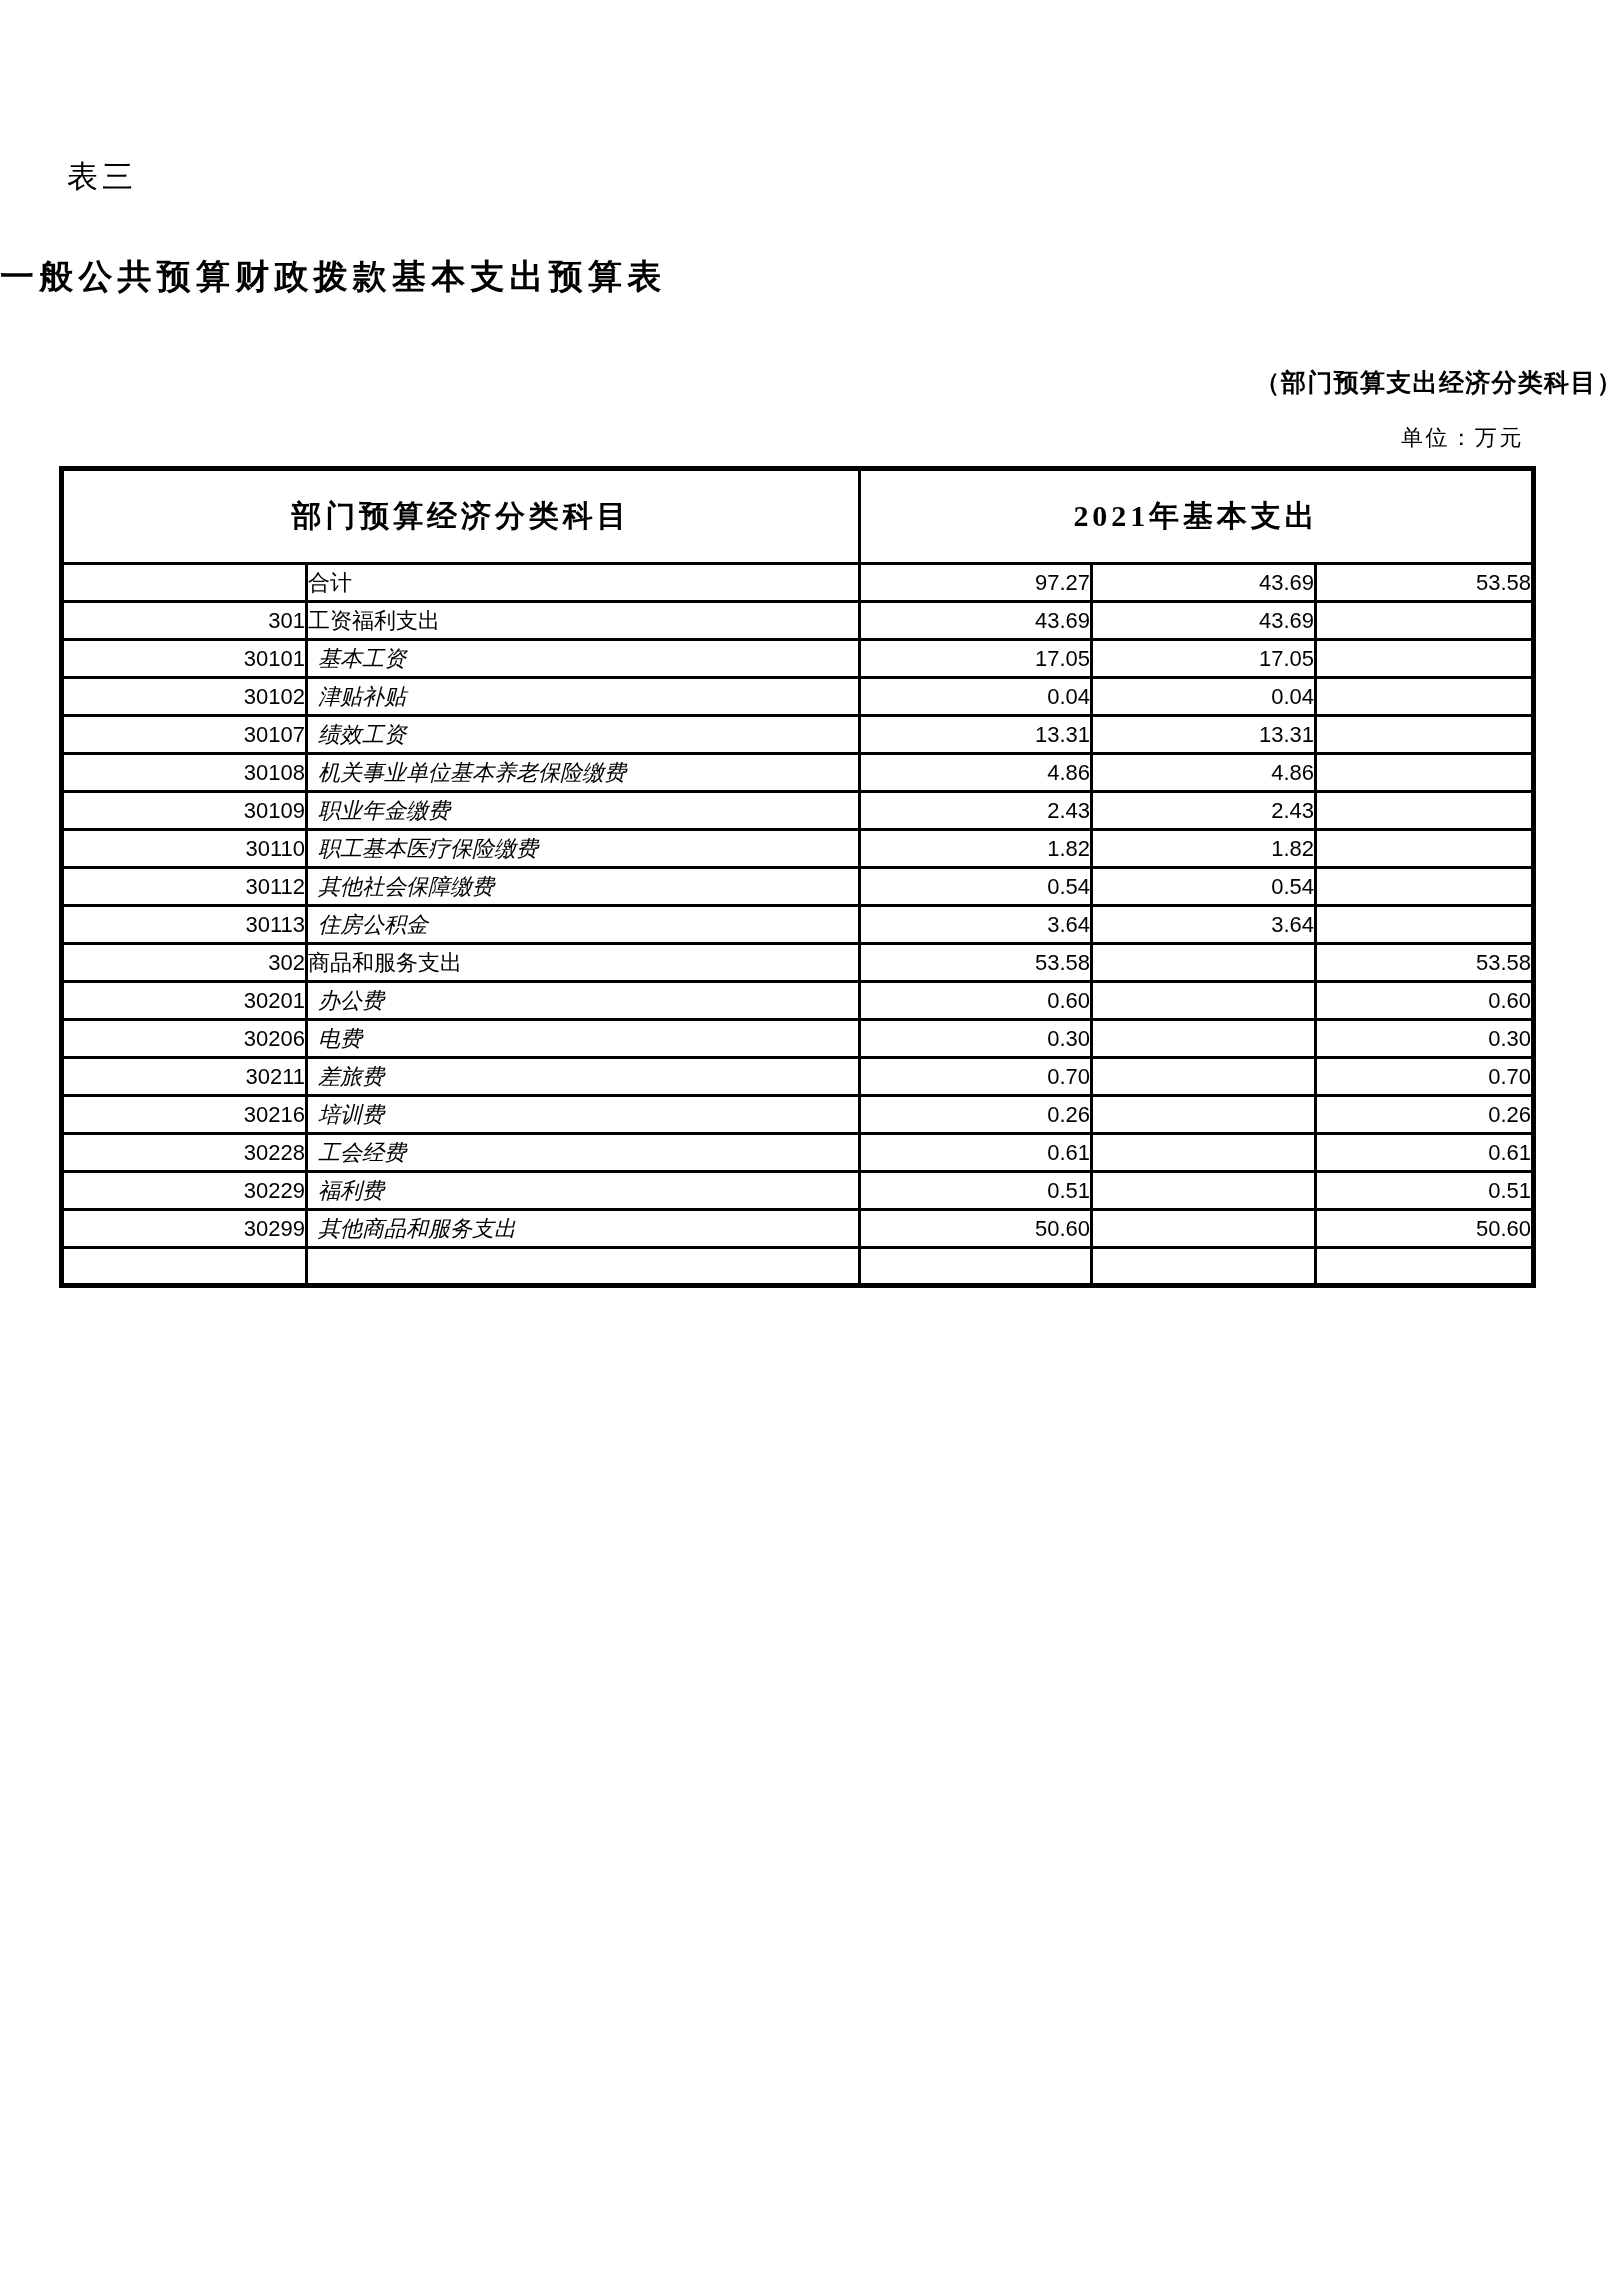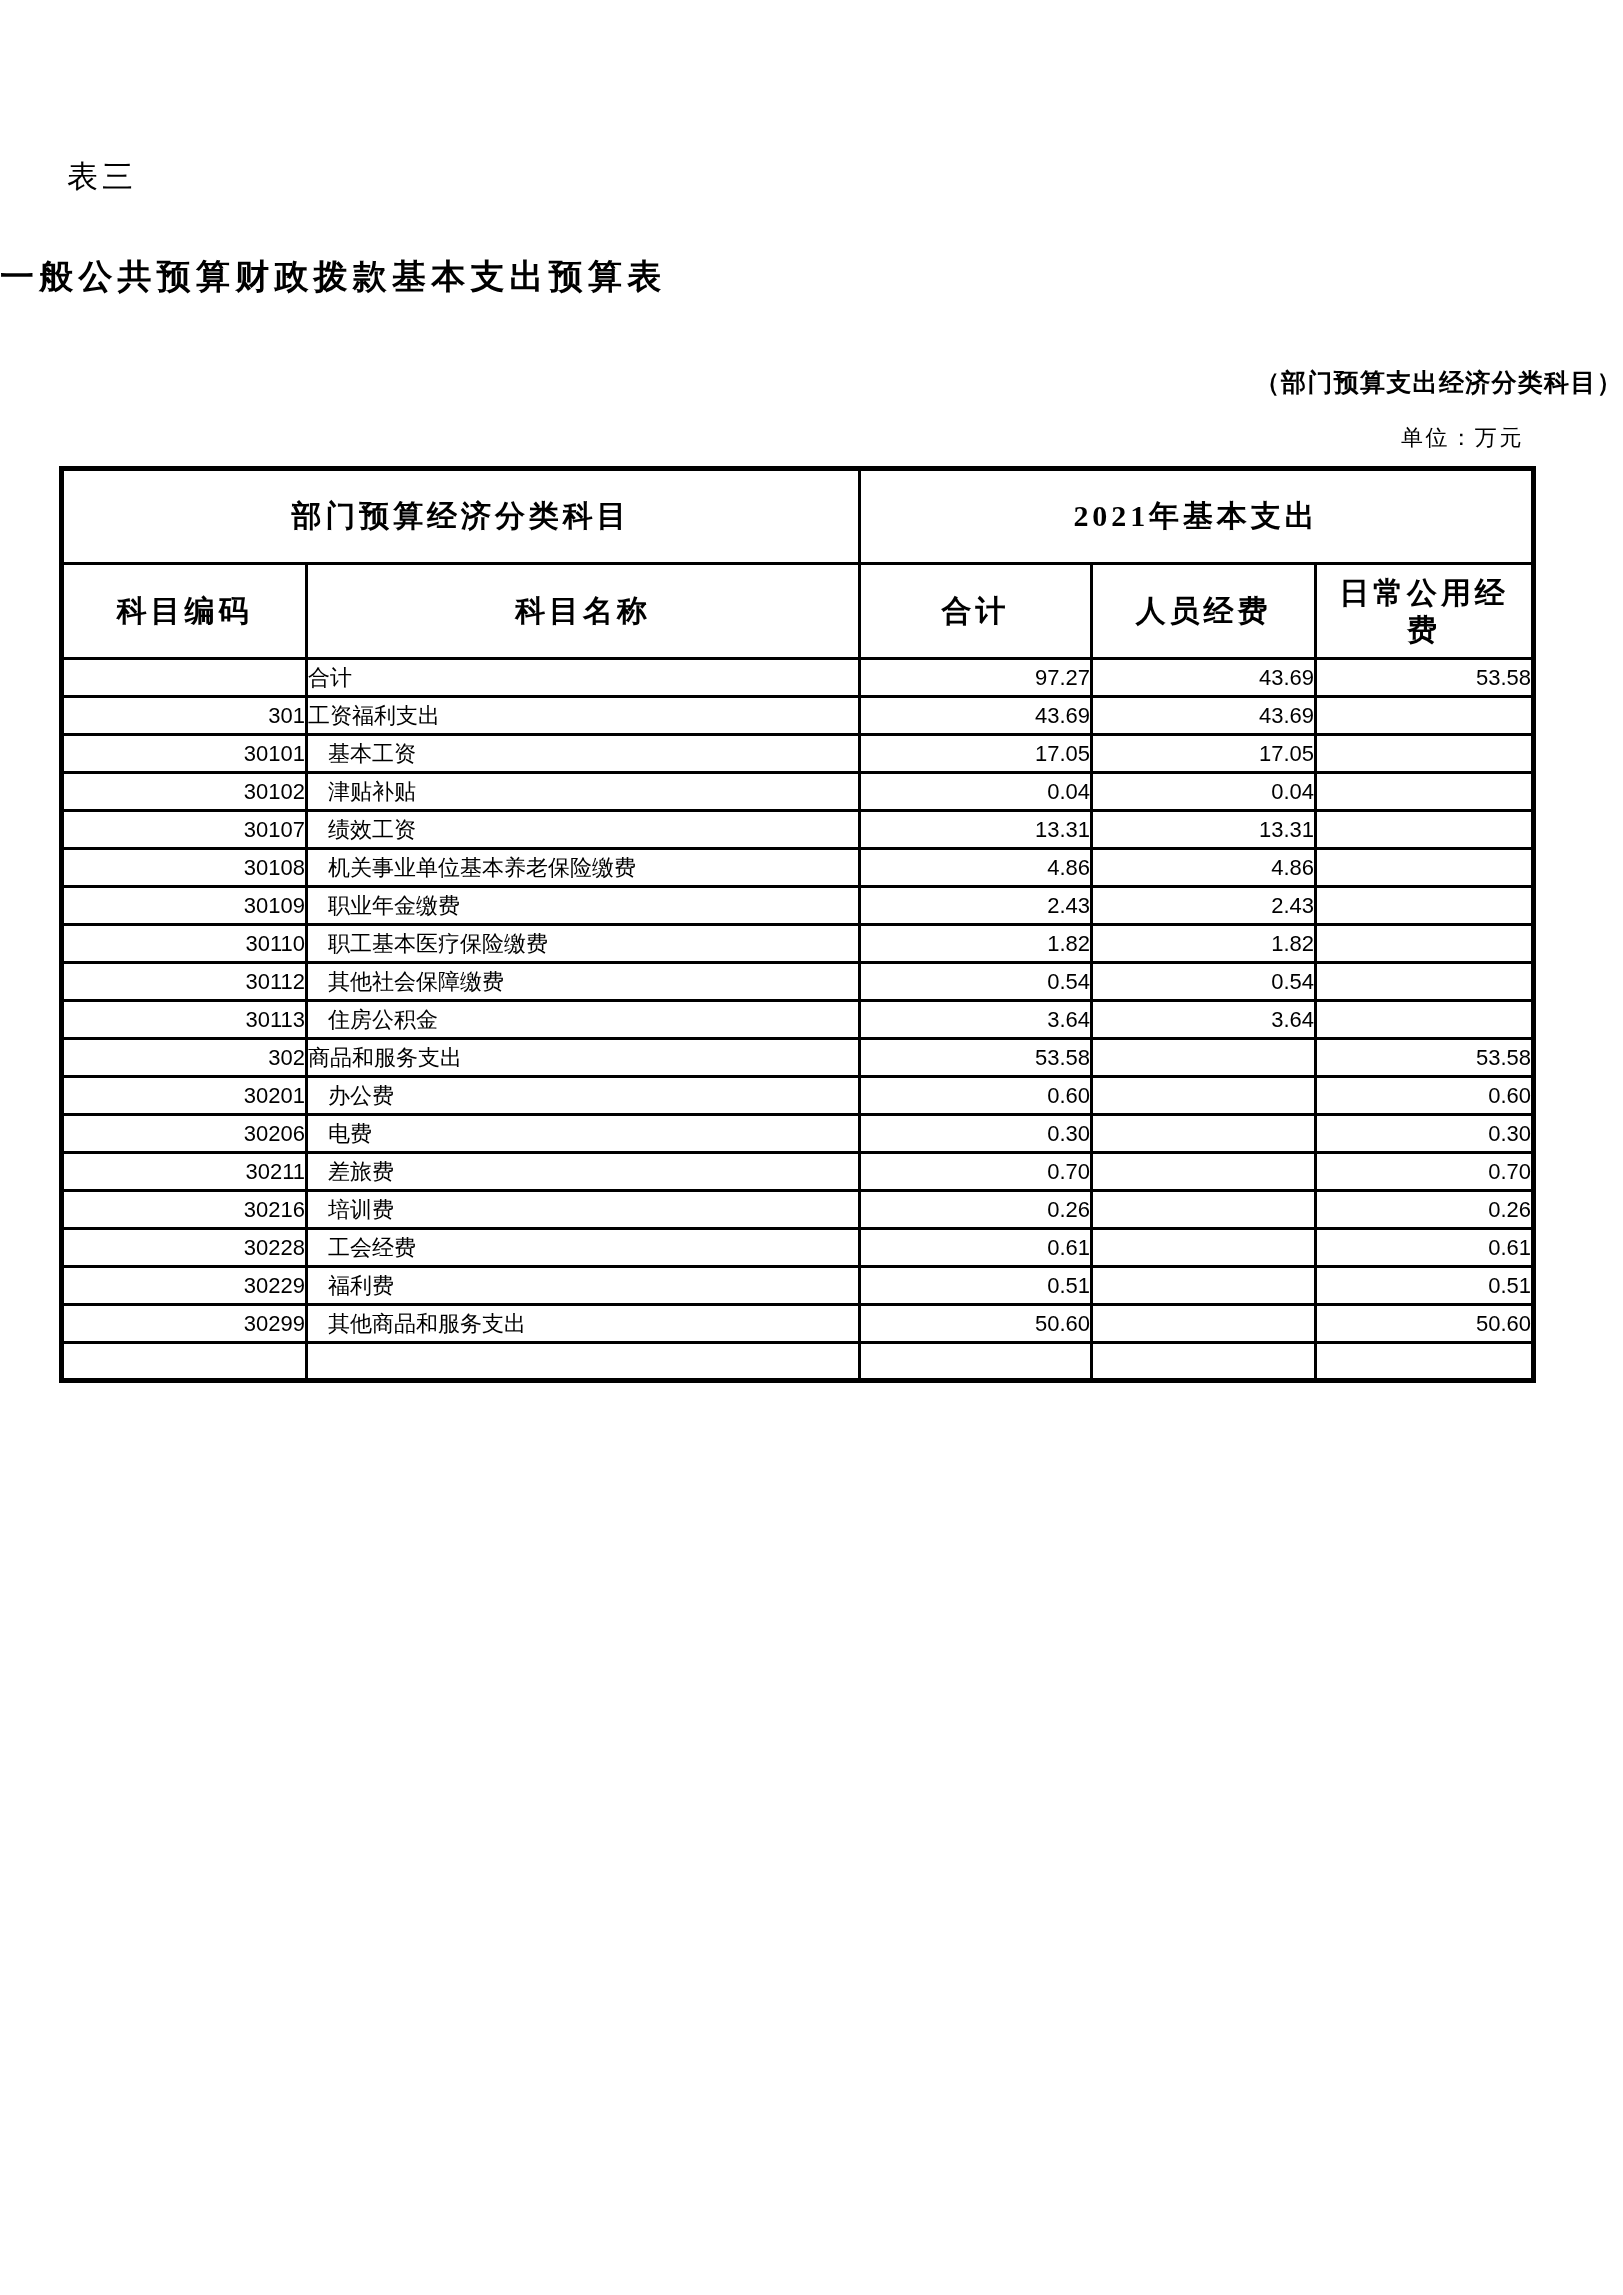--- a/index.html
+++ b/index.html
@@ -89,21 +89,21 @@
     text-align: right;
     padding-left: 5.2px;
     font-family: "Liberation Sans", sans-serif;
   }
   td.code.lvl1 { padding-left: 22px; }
   td.name {
     text-align: left;
     padding-left: 5.2px;
     font-family: "Liberation Serif", serif;
   }
-  td.name.lvl1 { padding-left: 20px; }
+  td.name.lvl1 { padding-left: 10px; font-style: italic; }
   td.num {
     text-align: right;
     padding-right: 5.2px;
     font-family: "Liberation Sans", sans-serif;
   }
 </style>
 </head>
 <body>
 
 <div class="sheet-label">表三</div>
@@ -120,27 +120,20 @@
     <col style="width:553px">
     <col style="width:232px">
     <col style="width:224px">
     <col style="width:218px">
   </colgroup>
   <thead>
     <tr>
       <th colspan="2">部门预算经济分类科目</th>
       <th colspan="3">2021年基本支出</th>
     </tr>
-    <tr>
-      <th>科目编码</th>
-      <th>科目名称</th>
-      <th>合计</th>
-      <th>人员经费</th>
-      <th><span class="wrap-head">日常公用经费</span></th>
-    </tr>
   </thead>
   <tbody>
       <tr>
         <td class="code"></td>
         <td class="name">合计</td>
         <td class="num">97.27</td>
         <td class="num">43.69</td>
         <td class="num">53.58</td>
       </tr>
       <tr>

